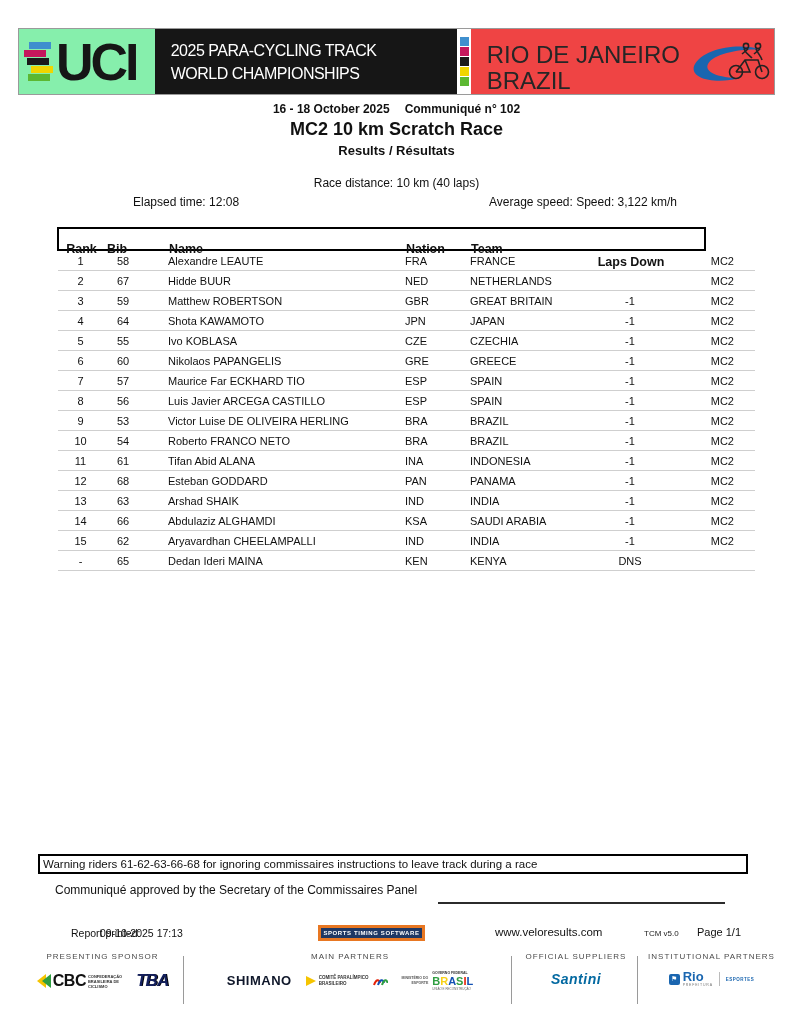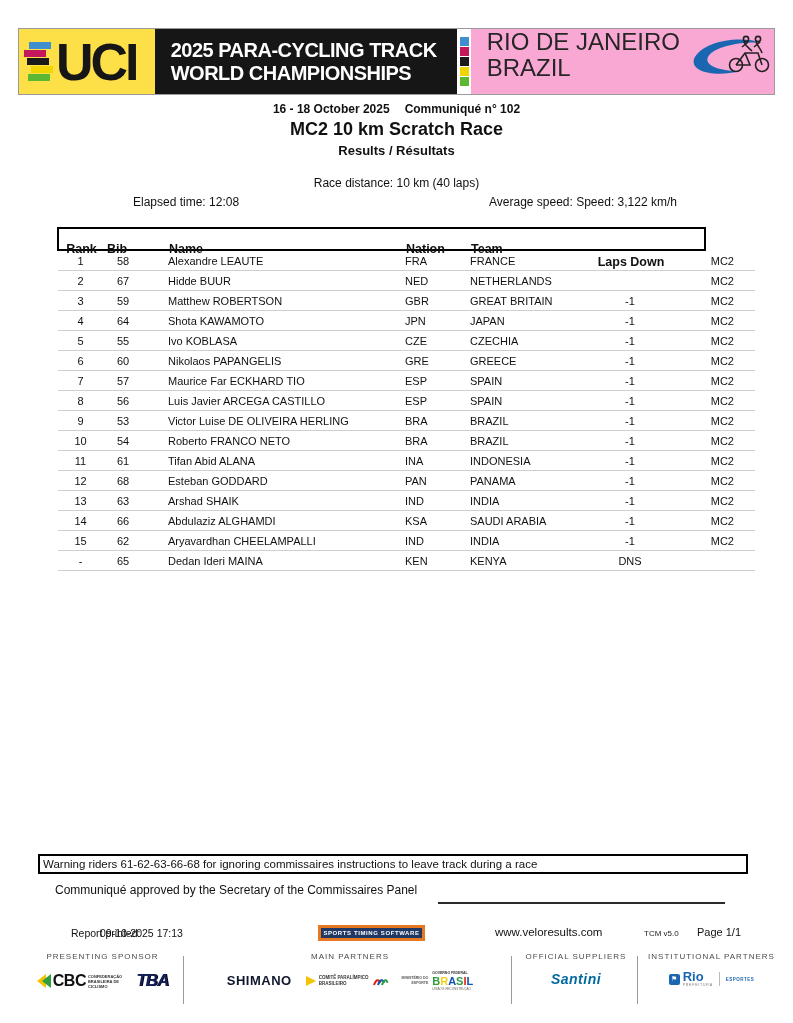--- a/index.html
+++ b/index.html
@@ -1,29 +1,29 @@
 <!DOCTYPE html>
 <html><head>
 <meta charset="utf-8">
 <style>
   * { margin:0; padding:0; box-sizing:border-box; }
   body { background:#fff; font-family:"Liberation Sans", sans-serif; color:#111; }
   .page { position:relative; width:793px; height:1023px; background:#fff; overflow:hidden; }
 
   
   .banner { position:absolute; left:18px; top:28px; width:757px; height:67px; border:1px solid #9a9a9a; display:flex; }
-  .uci-box { width:144px; height:100%; background:#fde047; display:flex; align-items:center; padding-left:5px; }
+  .uci-box { width:144px; height:100%; background:#86efac; display:flex; align-items:center; padding-left:5px; }
   .rainbow { display:flex; flex-direction:column; justify-content:center; gap:1px; margin-right:3px; }
   .rbar { height:7px; width:22px; }
   .uci-text { font-size:52px; font-weight:bold; letter-spacing:-3px; color:#161616; line-height:60px; }
   .black-box { width:321px; height:100%; background:#161616; color:#fff; display:flex; flex-direction:column; justify-content:center; padding-left:16px; }
-  .black-box div { font-weight:bold; font-size:20px; letter-spacing:-0.5px; line-height:23px; white-space:nowrap; }
+  .black-box div { font-weight:normal; font-size:16px; letter-spacing:-0.5px; line-height:23px; white-space:nowrap; }
   .stripe-col { width:14px; height:100%; background:#fff; display:flex; flex-direction:column; align-items:center; justify-content:center; gap:1px; }
   .sq { width:9px; height:9px; }
-  .rio-box { flex:1; height:100%; background:#f9a8d4; display:flex; align-items:flex-start; padding-left:16px; }
+  .rio-box { flex:1; height:100%; background:#ef4444; display:flex; align-items:flex-end; padding-left:16px; }
   .rio-text div { font-size:24px; line-height:26px; color:#262626; letter-spacing:0; white-space:nowrap; }
   .rio-logo { margin-left:8px; }
 
   
   .dateline { position:absolute; left:18px; right:18px; top:102px; display:flex; justify-content:center;gap:15px; }
   .dateline span { font-weight:bold; font-size:12px; }
 
   
   .race-title { position:absolute; left:0; top:119px; width:100%; text-align:center; font-weight:bold; font-size:18px; }
   .race-sub { position:absolute; left:0; top:143px; width:100%; text-align:center; font-weight:bold; font-size:13px; }

